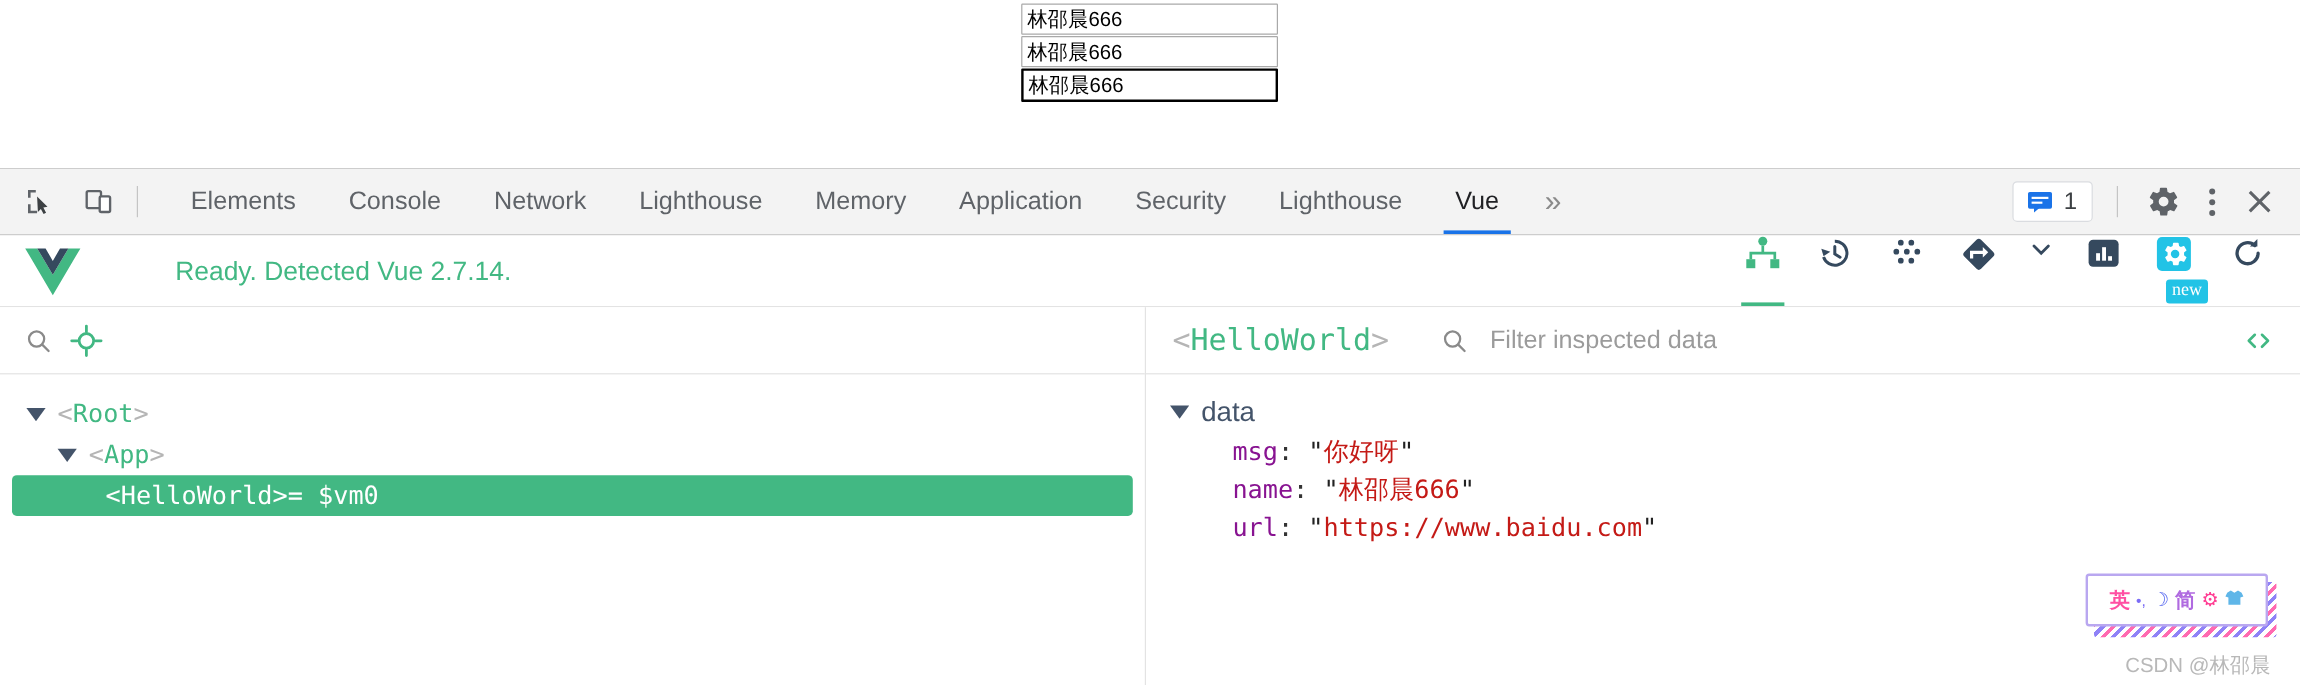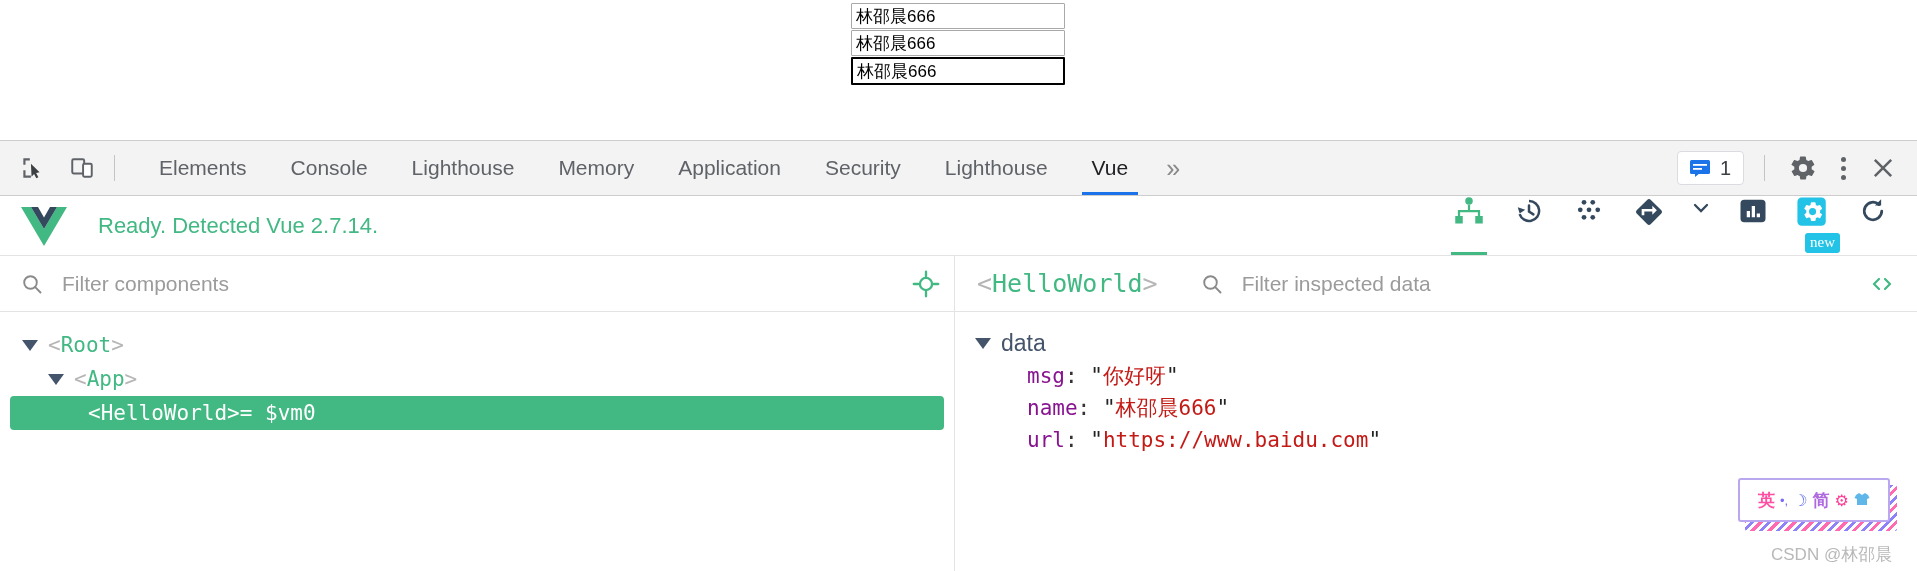--- a/index.html
+++ b/index.html
@@ -161,20 +161,21 @@
   }
 
   
   .vue-header {
     display: flex;
     align-items: center;
     height: 60px;
     background: #ffffff;
     border-bottom: 1px solid #e3e3e3;
     box-sizing: border-box;
+    gap: 48px;
   }
   .vue-logo {
     margin-left: 20px;
     width: 48px; height: 44px;
     display: flex; align-items: center; justify-content: center;
   }
   .vue-status {
     margin-left: 30px;
     font-size: 22px;
     color: #42b883;
@@ -420,20 +421,21 @@
             <rect x="3" y="4" width="11" height="13" rx="1.2" fill="none" stroke="#5f6368" stroke-width="1.8"></rect>
             <rect x="13" y="8" width="8" height="12" rx="1.2" fill="#fff" stroke="#5f6368" stroke-width="1.8"></rect>
           </svg>
         </div>
       </div>
       <div class="vsep"></div>
 
       <div class="dt-tabs">
         <div class="dt-tab">Elements</div>
         <div class="dt-tab">Console</div>
+        <div class="dt-tab">Network</div>
         <div class="dt-tab">Lighthouse</div>
         <div class="dt-tab">Memory</div>
         <div class="dt-tab">Application</div>
         <div class="dt-tab">Security</div>
         <div class="dt-tab">Lighthouse</div>
         <div class="dt-tab active">Vue</div>
         <div class="dt-tab more">»</div>
       </div>
 
       <div class="dt-right">
@@ -542,21 +544,20 @@
     <div class="vue-body">
 
       <div class="pane-left">
         <div class="search-row">
           <span class="mag">
             <svg width="24" height="24" viewBox="0 0 24 24">
               <circle cx="10.5" cy="10.5" r="6.3" stroke="#8a8a8a" stroke-width="1.9" fill="none"></circle>
               <path d="M15.2 15.2 L20.5 20.5" stroke="#8a8a8a" stroke-width="1.9" stroke-linecap="round"></path>
             </svg>
           </span>
-          <input type="text" placeholder="Filter components" style="">
           <div class="target-btn">
             <svg width="28" height="28" viewBox="0 0 24 24">
               <circle cx="12" cy="12" r="5.2" stroke="#42b883" stroke-width="2" fill="none"></circle>
               <path d="M12 1.5v4M12 18.5v4M1.5 12h4M18.5 12h4" stroke="#42b883" stroke-width="2" stroke-linecap="round"></path>
             </svg>
           </div>
         </div>
 
         <div class="tree">
           <div class="tree-row" style="padding-left:12px;">

